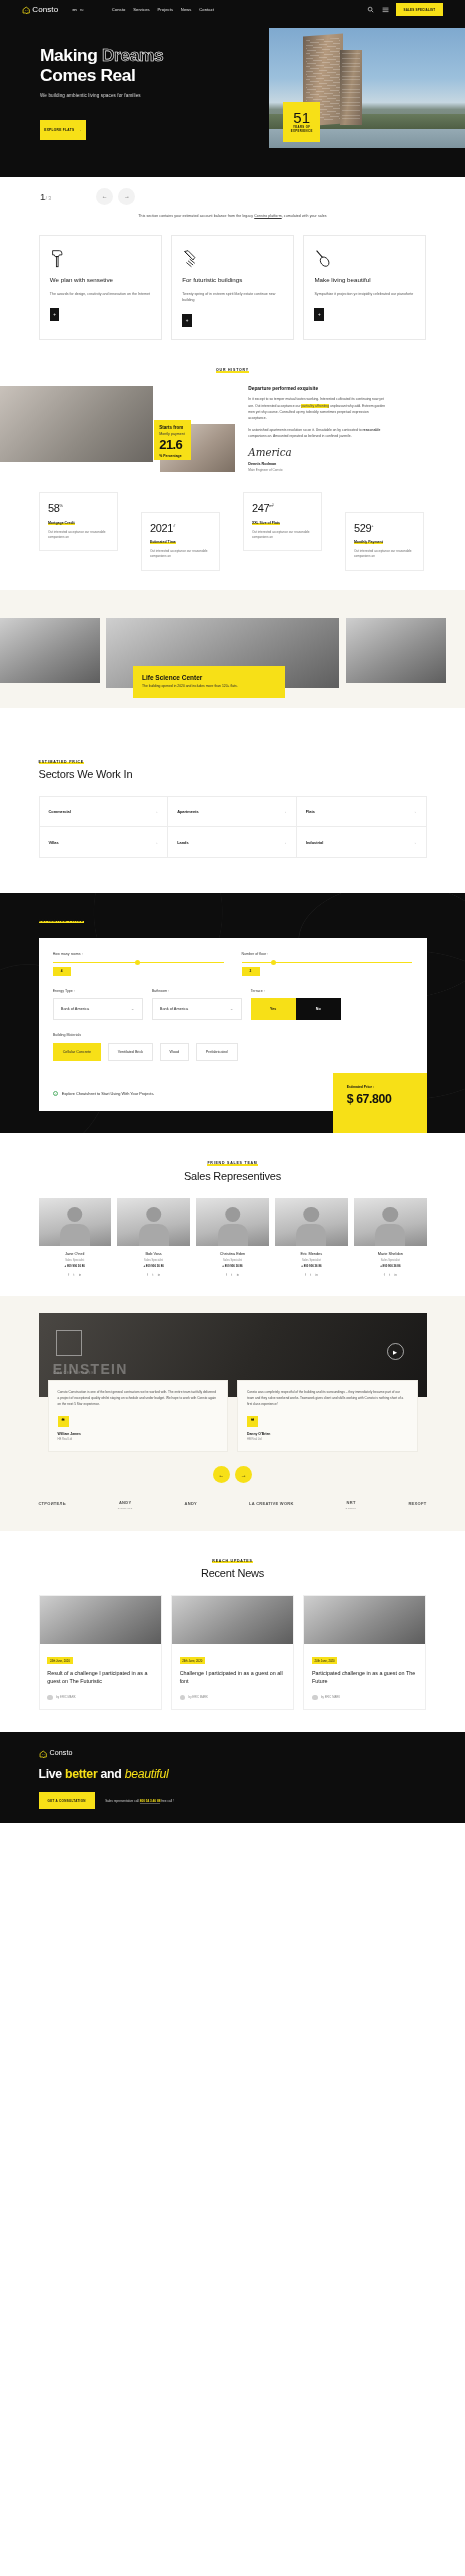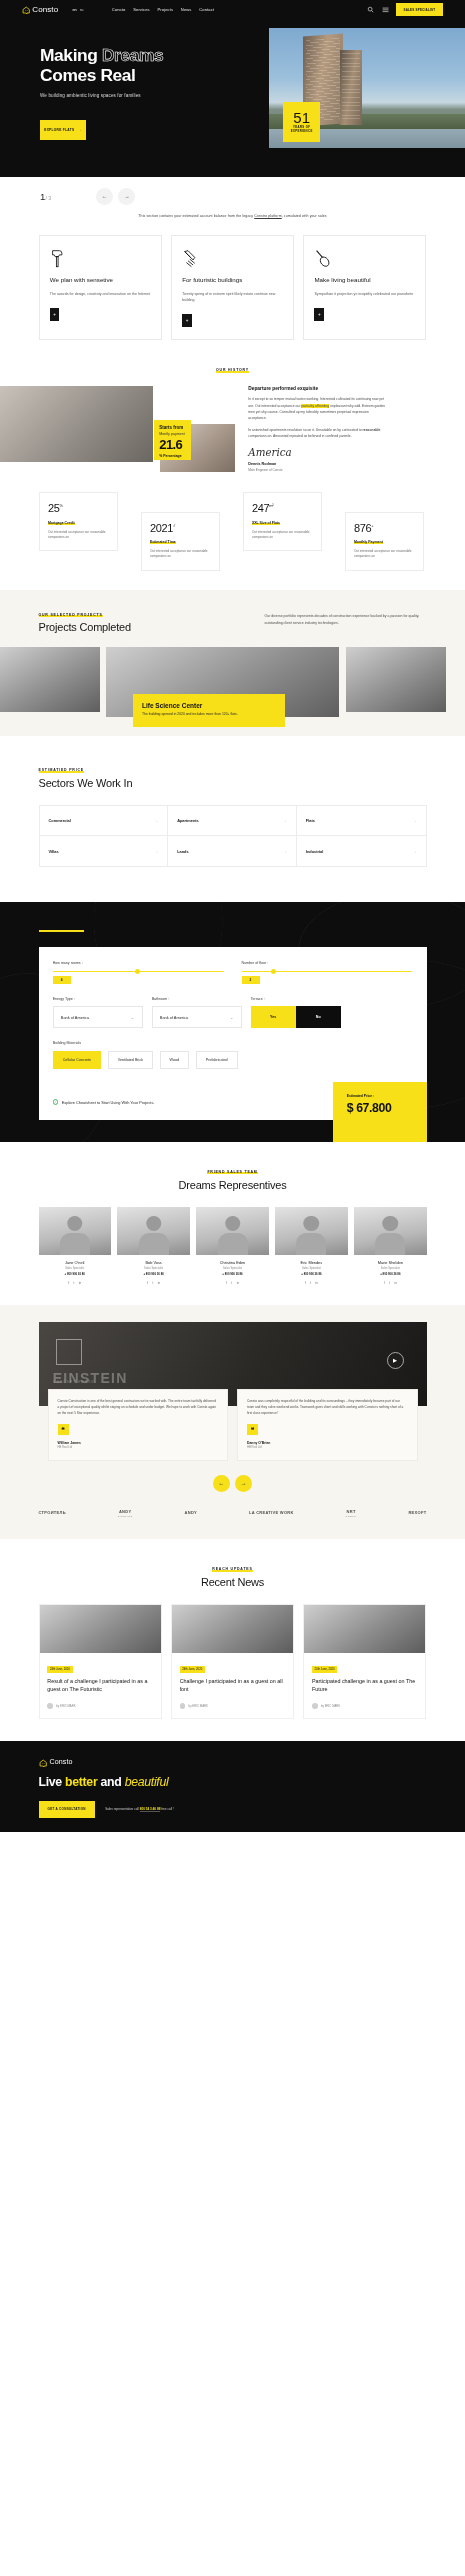--- a/index.html
+++ b/index.html
@@ -161,21 +161,21 @@
   .p1 { width: 100px; height: 65px; }
   .p2 { width: 233px; height: 70px; position:relative; }
   .p3 { width: 100px; height: 65px; }
   .p-card {
     position:absolute; left: 27px; bottom: -10.3px; background:#f7e017; width: 152px; padding: 7.8px 9px 9px;
   }
   .p-card h4 { font-size: 6.5px; font-weight:700; color:#111; }
   .p-card p { font-size: 3.4px; color:#2b2b2b; margin-top: 3.2px; line-height:1.7; }
 
   
-  .sectors { padding: 26px 0 12px; }
+  .sectors { padding: 26px 0 12px; margin-top: 20px; }
   .sec-grid { margin-top: 14.2px; border:0.6px solid #ececec; display:grid; grid-template-columns: repeat(3,1fr); }
   .sec-cell { border-right:0.6px solid #ececec; border-bottom:0.6px solid #ececec;
               padding: 10.3px 9px; display:flex; justify-content:space-between; align-items:center;
               font-size: 3.9px; font-weight:700; color:#161616; cursor:pointer; height: 30px;}
   .sec-cell:nth-child(3n) { border-right:none; }
   .sec-cell:nth-child(n+4) { border-bottom:none; }
   .sec-cell .arr { color:#9a9a9a; font-size: 4.5px; }
 
   
   .mortgage { background:#0d0d0d; margin-top: 23px; padding: 19.4px 0 22px; position:relative; overflow:hidden; }
@@ -443,51 +443,44 @@
       <div class="starts-card">
         <div class="t1">Starts from</div>
         <div class="t2">Montly payment</div>
         <div class="big">21.6</div>
         <div class="t3">% Percentage</div>
       </div>
     </div>
 
     <div class="stats">
       <div class="stat s1">
-        <div class="v"><span>25</span><sup>%</sup></div>
+        <div class="v"><span>58</span><sup>%</sup></div>
         <div class="lbl">Mortgage Credit</div>
         <div class="d">Out interested acceptance our reasonable companions an</div>
       </div>
       <div class="stat s2">
         <div class="v"><span>2021</span><sup>#</sup></div>
         <div class="lbl">Estimated Time</div>
         <div class="d">Out interested acceptance our reasonable companions an</div>
       </div>
       <div class="stat s3">
         <div class="v"><span>247</span><sup>m²</sup></div>
         <div class="lbl">XXL Size of Flats</div>
         <div class="d">Out interested acceptance our reasonable companions an</div>
       </div>
       <div class="stat s4">
-        <div class="v"><span>876</span><sup>+</sup></div>
+        <div class="v"><span>529</span><sup>+</sup></div>
         <div class="lbl">Monthly Payment</div>
         <div class="d">Out interested acceptance our reasonable companions an</div>
       </div>
     </div>
   </div>
 
   <div class="projects">
     <div class="inner">
-      <div class="proj-head">
-        <div>
-          <span class="eyebrow">OUR SELECTED PROJECTS</span>
-          <h2 class="sec-title">Projects Completed</h2>
-        </div>
-        <div class="right">Our diverse portfolio represents decades of construction experience backed by a passion for quality, outstanding client service industry technologies.</div>
-      </div>
       <div class="proj-row">
         <div class="pimg p1"></div>
         <div class="pimg p2">
           <div class="p-card">
             <h4>Life Science Center</h4>
             <p>The building opened in 2020 and includes more than 120+ flats.</p>
           </div>
         </div>
         <div class="pimg p3"></div>
       </div>
@@ -590,21 +583,21 @@
             <div class="pv">$ 67.800</div>
           </div>
         </div>
       </div>
     </div>
   </div>
 
   <div class="inner team">
     <div class="center">
       <span class="eyebrow">FRIEND SALES TEAM</span>
-      <h2 class="sec-title">Dreams Representives</h2>
+      <h2 class="sec-title">Sales Representives</h2>
     </div>
     <div class="team-grid">
 
       <div class="member">
         <div class="m-photo"></div>
         <div class="m-name">Jane O'neil</div>
         <div class="m-role">Sales Specialist</div>
         <div class="m-phone">+ 800 906 36 86</div>
         <div class="m-soc">
           <span>f</span>

